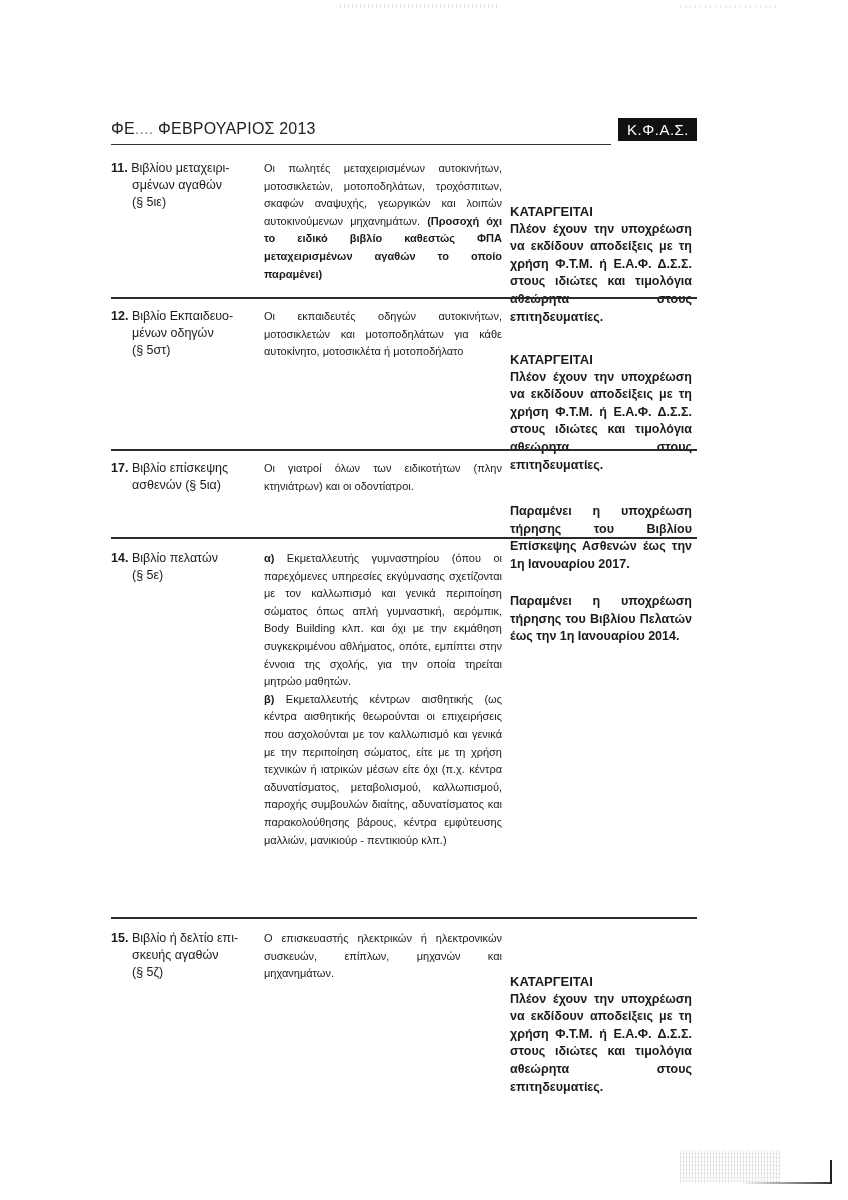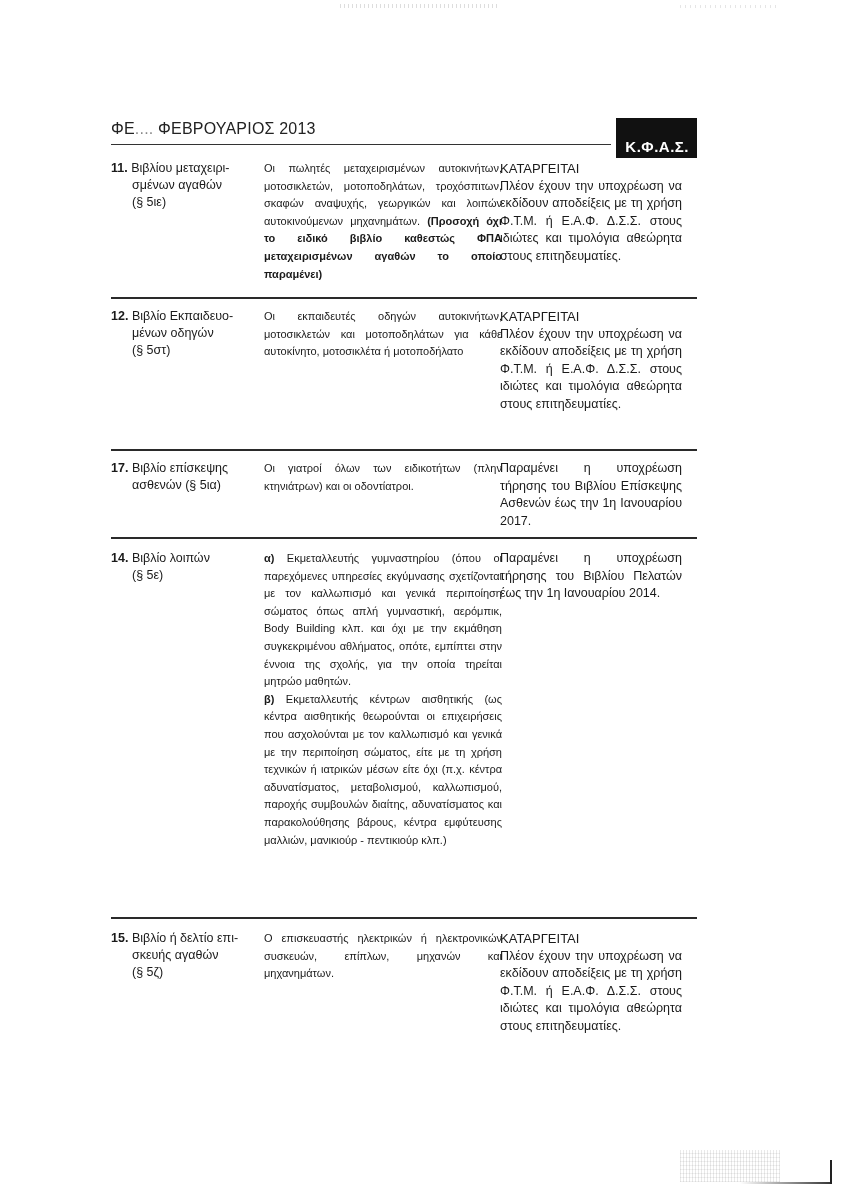--- a/index.html
+++ b/index.html
@@ -20,43 +20,43 @@
   .header {
     position: absolute; left: 111px; top: 118px; width: 586px; height: 28px; text-align: center;
   }
   .header-title {
     position: absolute; left: 0; top: 2px; font-size: 16px; letter-spacing: 0.2px;
     color: #222;
   }
   .header-title .faded { color: #888; }
   .header-badge {
     position: absolute; right: 0; top: 0; background: #111; color: #fff;
-    font-weight: bold; font-size: 15px; padding: 20px 8px 3px 9px; letter-spacing: 0.5px;
+    font-weight: normal; font-size: 15px; padding: 3px 8px 3px 9px; letter-spacing: 0.5px;
   }
   .header-rule {
     position: absolute; left: 0; top: 26px; width: 500px; height: 1px; background: #333;
   }
   .table { position: absolute; left: 111px; top: 160px; width: 586px; }
   .row { position: absolute; left: 0; width: 586px; }
   .sep {
     position: absolute; left: 0; width: 586px; height: 2px;
     background: #2a2a2a;
   }
   .col1 {
     position: absolute; left: 0; width: 140px; font-size: 12.5px; line-height: 17px;
   }
   .col1 .num { font-weight: bold; }
   .col1 .indent { padding-left: 21px; display: block; }
   .col2 {
     position: absolute; left: 153px; width: 238px; font-size: 11px; line-height: 17.6px;
     text-align: justify;
   }
   .col3 {
-    position: absolute; left: 389px; width: 182px; font-size: 12.5px; line-height: 17.6px;
-    font-weight: normal; text-align: justify;
+    position: absolute; left: 399px; width: 182px; font-size: 12.5px; line-height: 17.6px;
+    font-weight: bold; text-align: justify; margin-top: 43px;
   }
   .col3 .head { display: block; font-size: 13px; }
   .b { font-weight: bold; }
   .corner-mark {
     position: absolute; left: 830px; top: 1160px; width: 2px; height: 24px; background: #222;
   }
   .corner-base {
     position: absolute; left: 740px; top: 1182px; width: 92px; height: 2px;
     background: linear-gradient(90deg, transparent, #333);
   }
@@ -130,21 +130,21 @@
     </div>
     <div class="col3">
       <span>Παραμένει η υποχρέωση τήρησης του Βιβλίου Επίσκεψης Ασθενών έως την 1η Ιανουαρίου 2017.</span>
     </div>
   </div>
   <div class="sep" style="top:377px;"></div>
 
   <div class="row" style="top:390px;">
     <div class="col1">
       <span class="num">14.</span>
-      <span>Βιβλίο λοιπών</span>
+      <span>Βιβλίο πελατών</span>
       <span class="indent">(§ 5ε)</span>
     </div>
     <div class="col2">
       <div>
         <span class="b">α)</span>
         <span>Εκμεταλλευτής γυμναστηρίου (όπου οι παρεχόμενες υπηρεσίες εκγύμνασης σχετίζονται με τον καλλωπισμό και γενικά περιποίηση σώματος όπως απλή γυμναστική, αερόμπικ, Body Building κλπ. και όχι με την εκμάθηση συγκεκριμένου αθλήματος, οπότε, εμπίπτει στην έννοια της σχολής, για την οποία τηρείται μητρώο μαθητών.</span>
       </div>
       <div>
         <span class="b">β)</span>
         <span>Εκμεταλλευτής κέντρων αισθητικής (ως κέντρα αισθητικής θεωρούνται οι επιχειρήσεις που ασχολούνται με τον καλλωπισμό και γενικά με την περιποίηση σώματος, είτε με τη χρήση τεχνικών ή ιατρικών μέσων είτε όχι (π.χ. κέντρα αδυνατίσματος, μεταβολισμού, καλλωπισμού, παροχής συμβουλών διαίτης, αδυνατίσματος και παρακολούθησης βάρους, κέντρα εμφύτευσης μαλλιών, μανικιούρ - πεντικιούρ κλπ.)</span>

